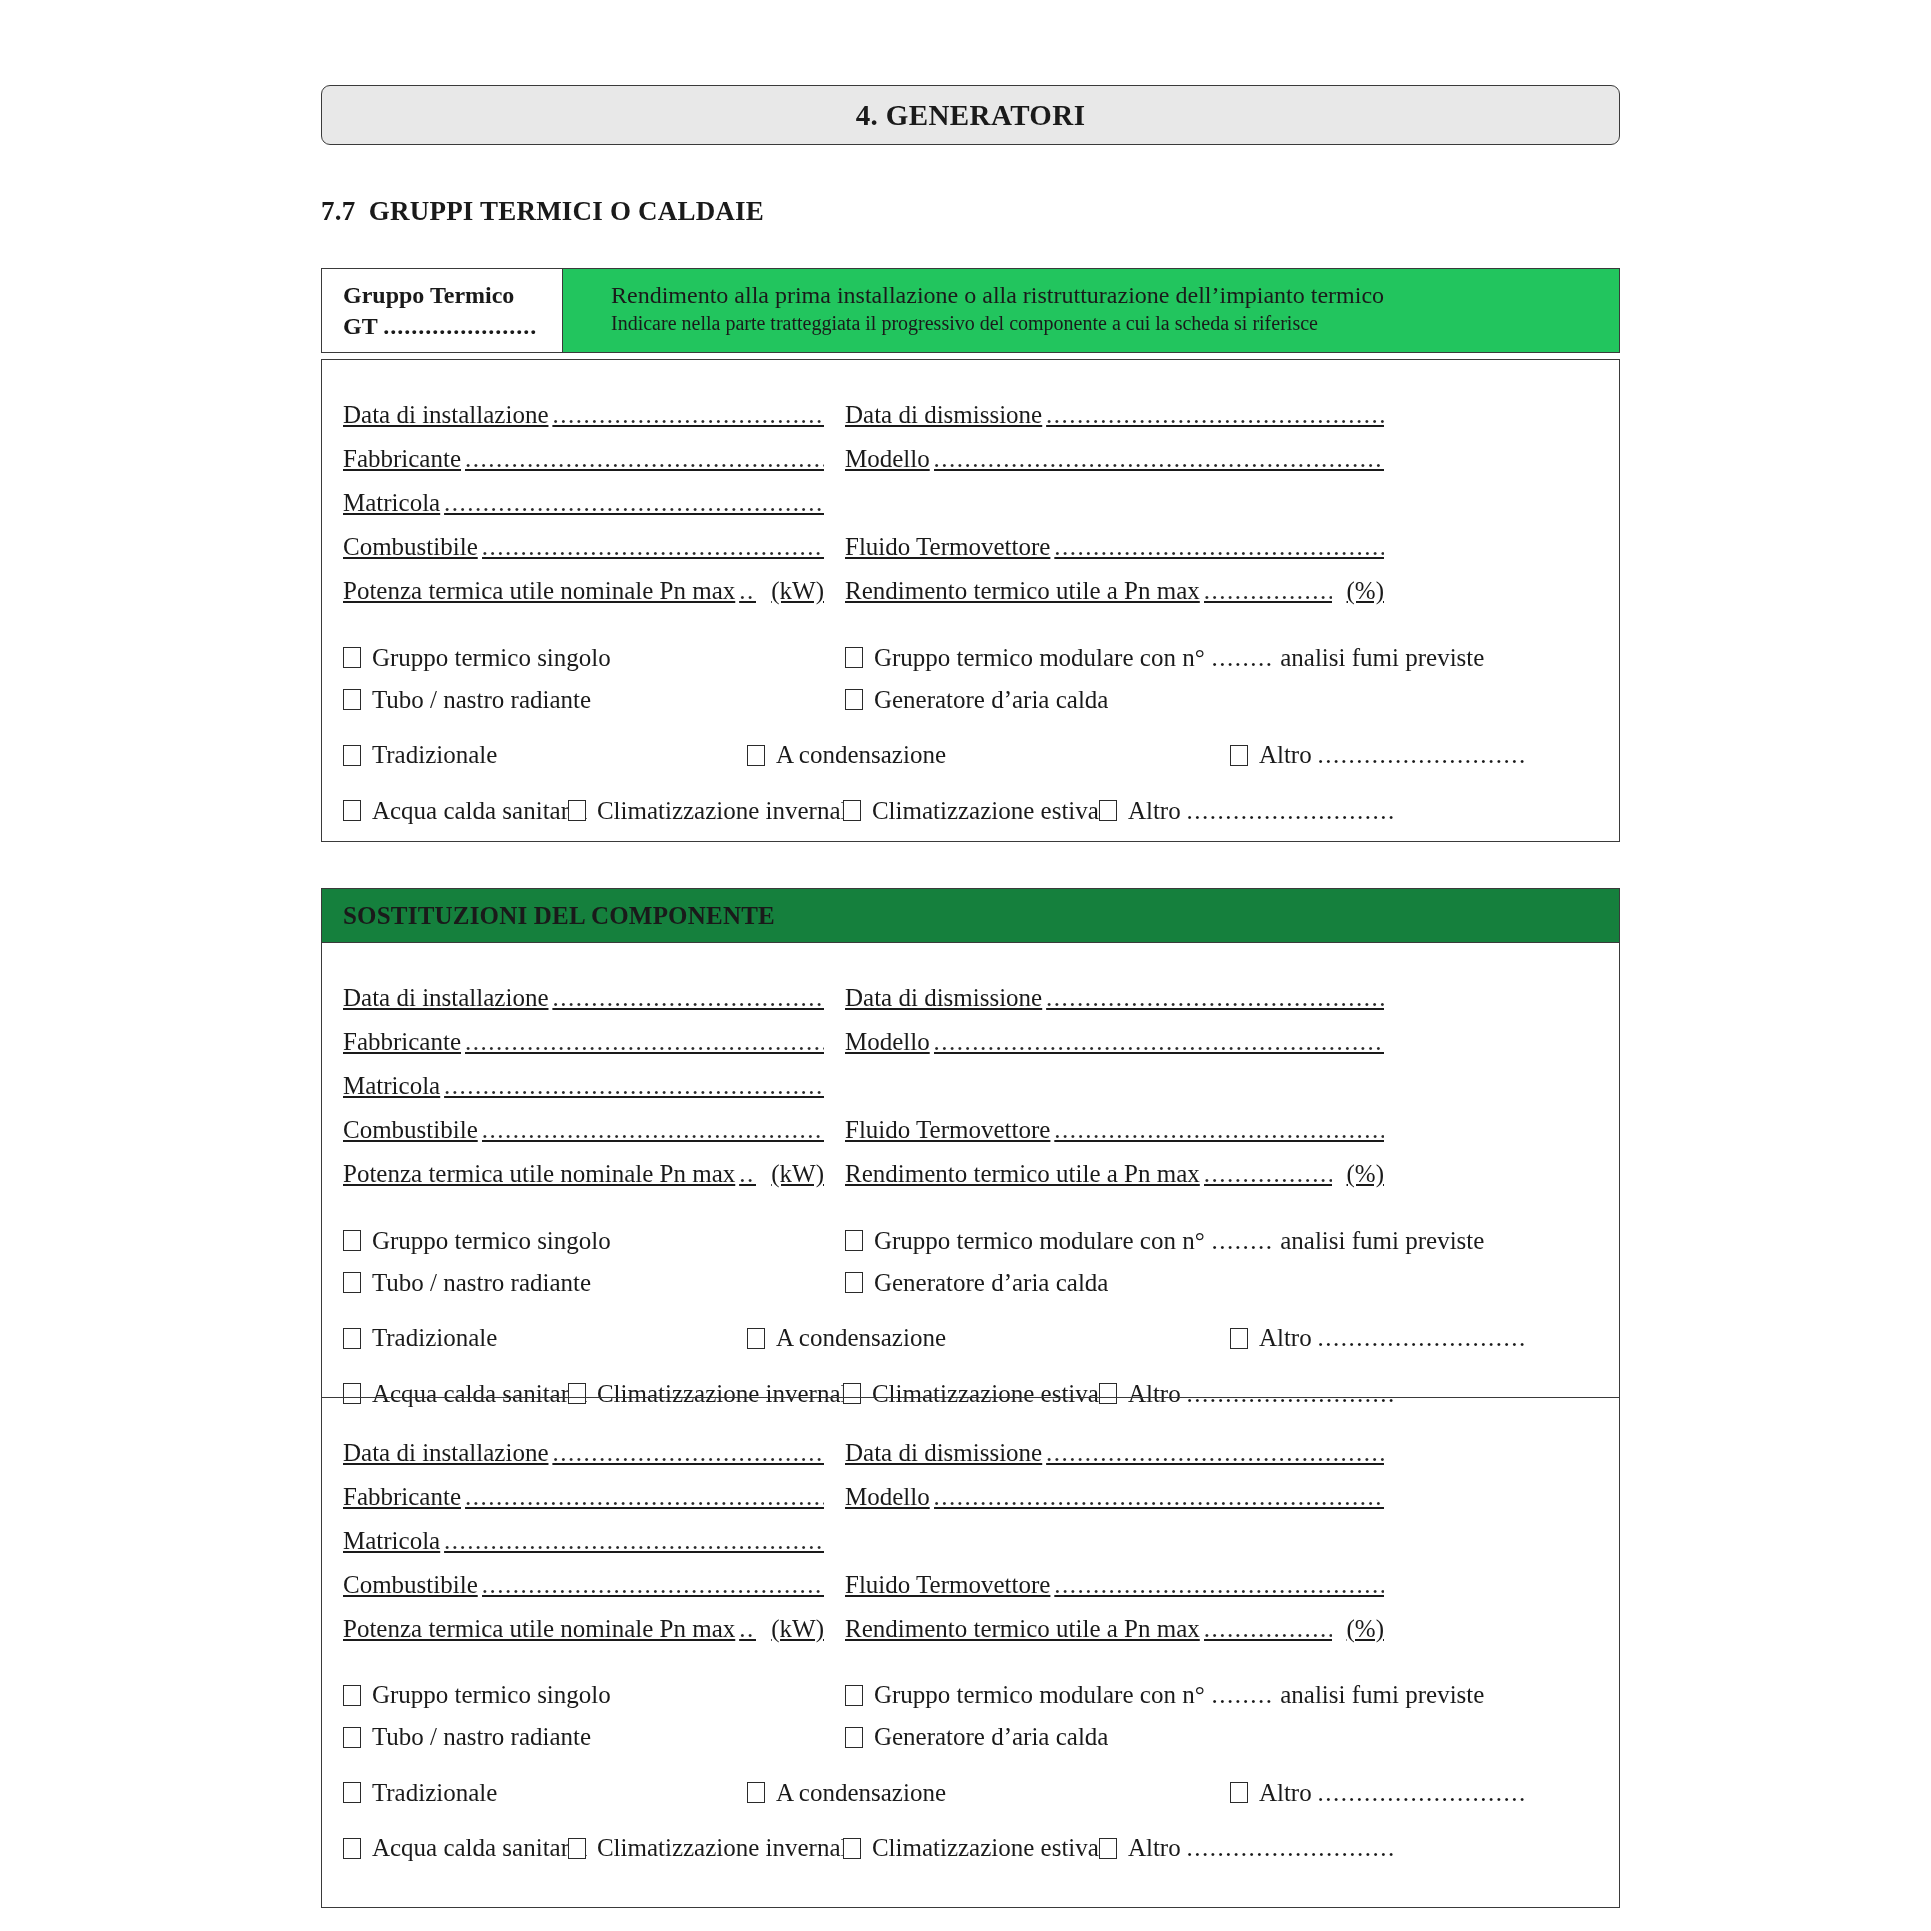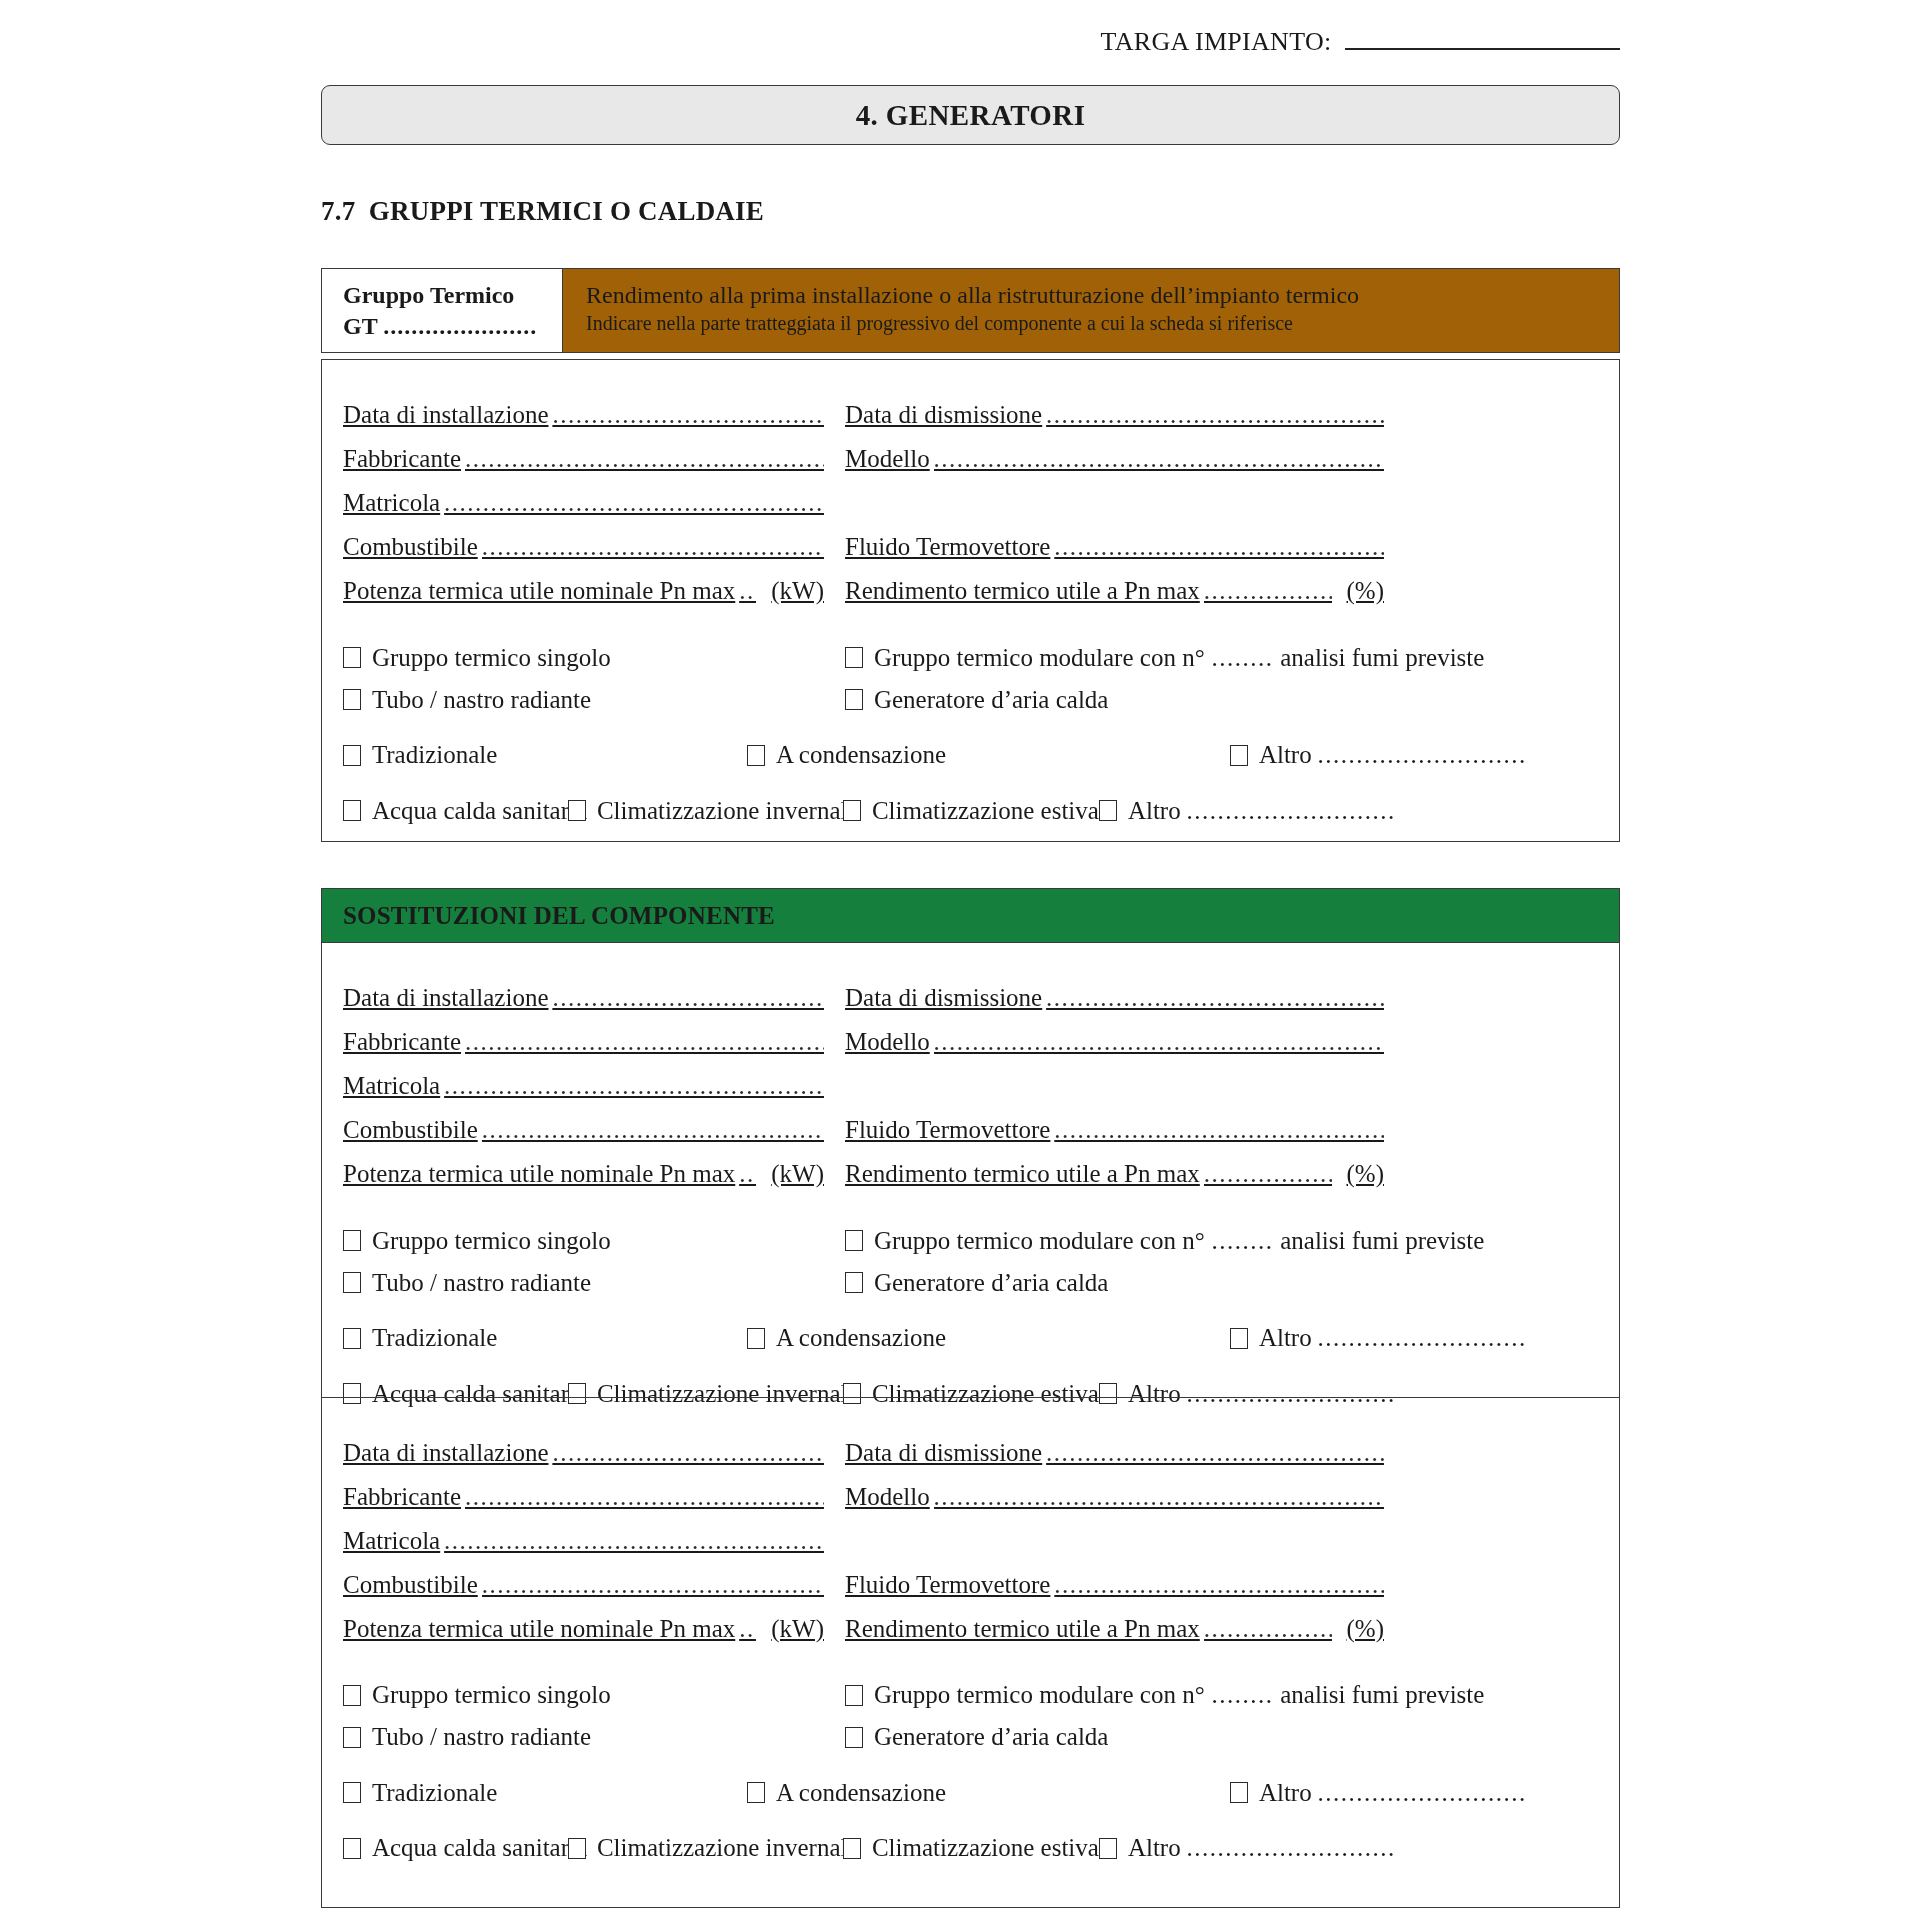--- a/index.html
+++ b/index.html
@@ -77,21 +77,22 @@
   
   .gt-header {
     position: absolute;
     top: 268px;
     left: 321px;
     width: 1299px;
     height: 85px;
     box-sizing: border-box;
     border: 1.9px solid #3a3a3a;
     display: flex;
-    background: #a16207;
+    background: #22c55e;
+    gap: 25px;
   }
   .gt-left {
     width: 241px;
     box-sizing: border-box;
     background: #ffffff;
     border-right: 1.9px solid #3a3a3a;
     padding: 10.6px 0 0 21px;
     font-weight: bold;
     font-size: 24px;
     line-height: 1.30;
@@ -209,24 +210,20 @@
   .quad-row .q1 { padding-left: 21px; width: 246px; box-sizing: border-box; }
   .quad-row .q2 { width: 275px; box-sizing: border-box; }
   .quad-row .q3 { width: 256px; box-sizing: border-box; }
   .quad-row .q4 { width: 386px; box-sizing: border-box; }
 </style>
 </head>
 <body>
 
 <div class="page">
 
-  <div class="targa-row">
-    <span class="targa-label">TARGA IMPIANTO:</span>
-    <span class="targa-rule"></span>
-  </div>
 
   <div class="title-banner">
     <span>4. GENERATORI</span>
   </div>
 
   <div class="section-heading">
     <span class="num">7.7</span><span>GRUPPI TERMICI O CALDAIE</span>
   </div>
 
   <div class="gt-header">

